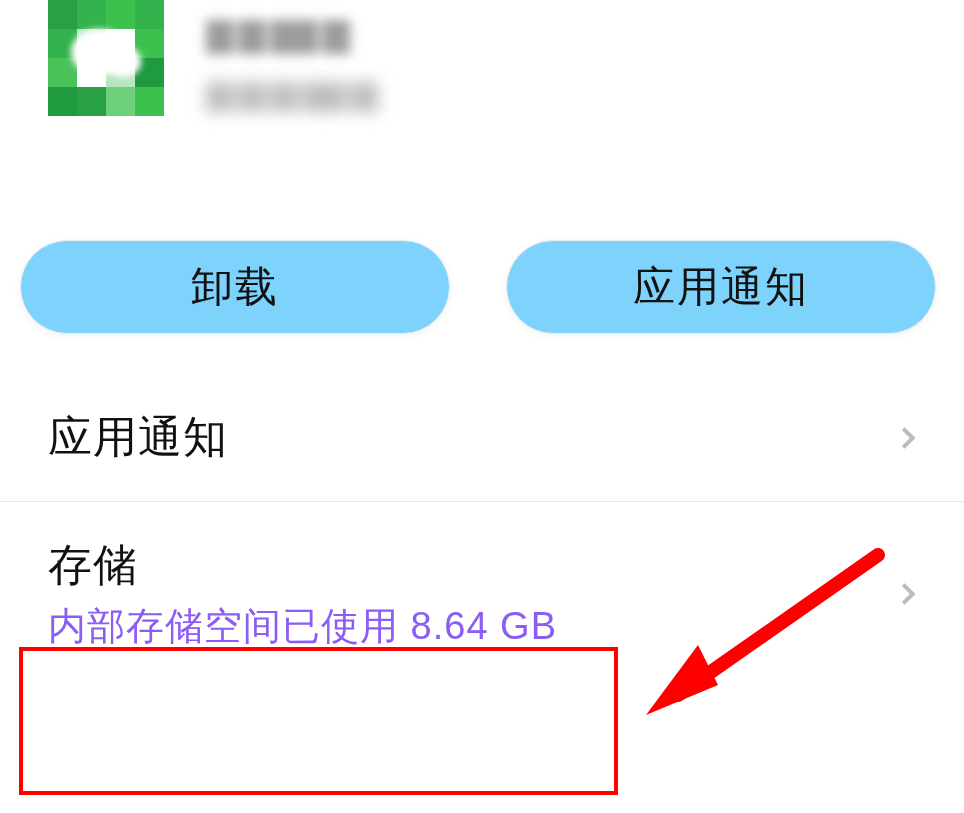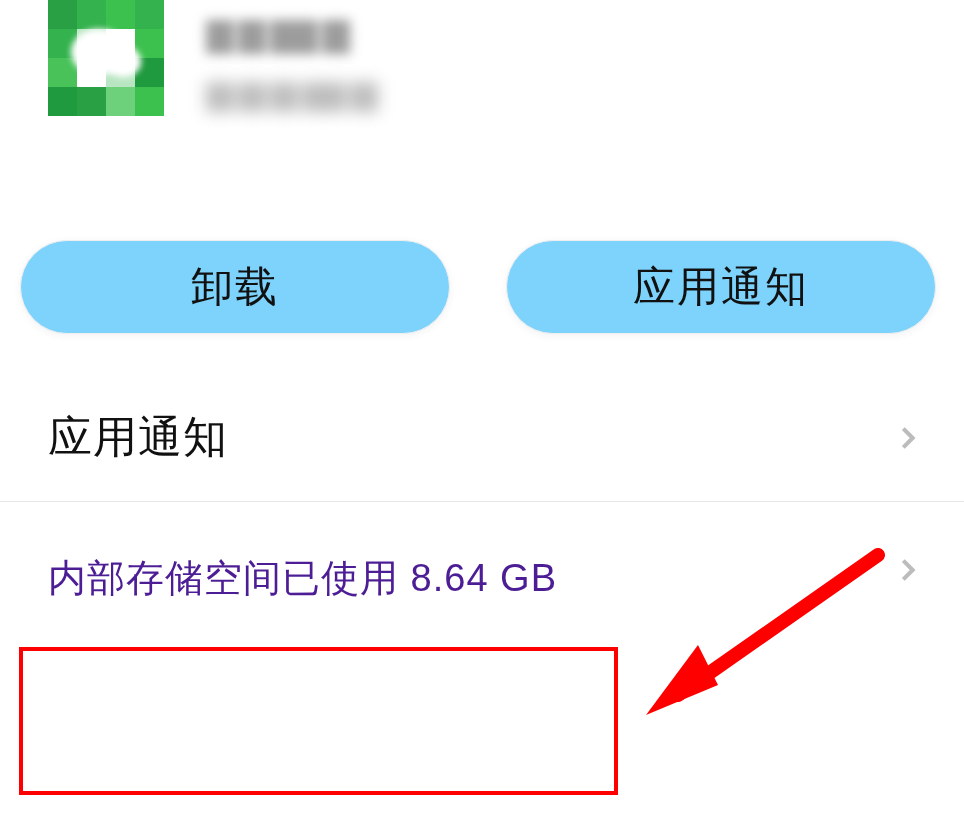--- a/index.html
+++ b/index.html
@@ -95,23 +95,23 @@
       cursor:pointer;
     }
     .row:first-child { border-top:none; }
     .row .title {
       font-size: 44px;
       color:#111;
       font-weight:500;
       letter-spacing:1px;
     }
     .row .sub {
-      margin-top: 17px;
+      margin-top: 6px;
       font-size: 38px;
-      color:#4c1d95;
+      color:#8b5cf6;
       letter-spacing:1px;
     }
     .chevron {
       position:absolute;
       right: 42px;
       top: 50%;
       transform: translateY(-50%);
       width: 28px; height: 28px;
     }
     .chevron svg { width:100%; height:100%; }
@@ -197,20 +197,21 @@
     <div class="title">应用通知</div>
     <div class="chevron">
       <svg viewBox="0 0 24 24">
           <path d="M8 4 L16 12 L8 20"></path>
         </svg>
     </div>
   </div>
 
 
   <div class="row">
+    <div class="title">存储</div>
     <div class="sub">内部存储空间已使用 8.64 GB</div>
     <div class="chevron">
       <svg viewBox="0 0 24 24">
           <path d="M8 4 L16 12 L8 20"></path>
         </svg>
     </div>
   </div>
 
 </div>
 

